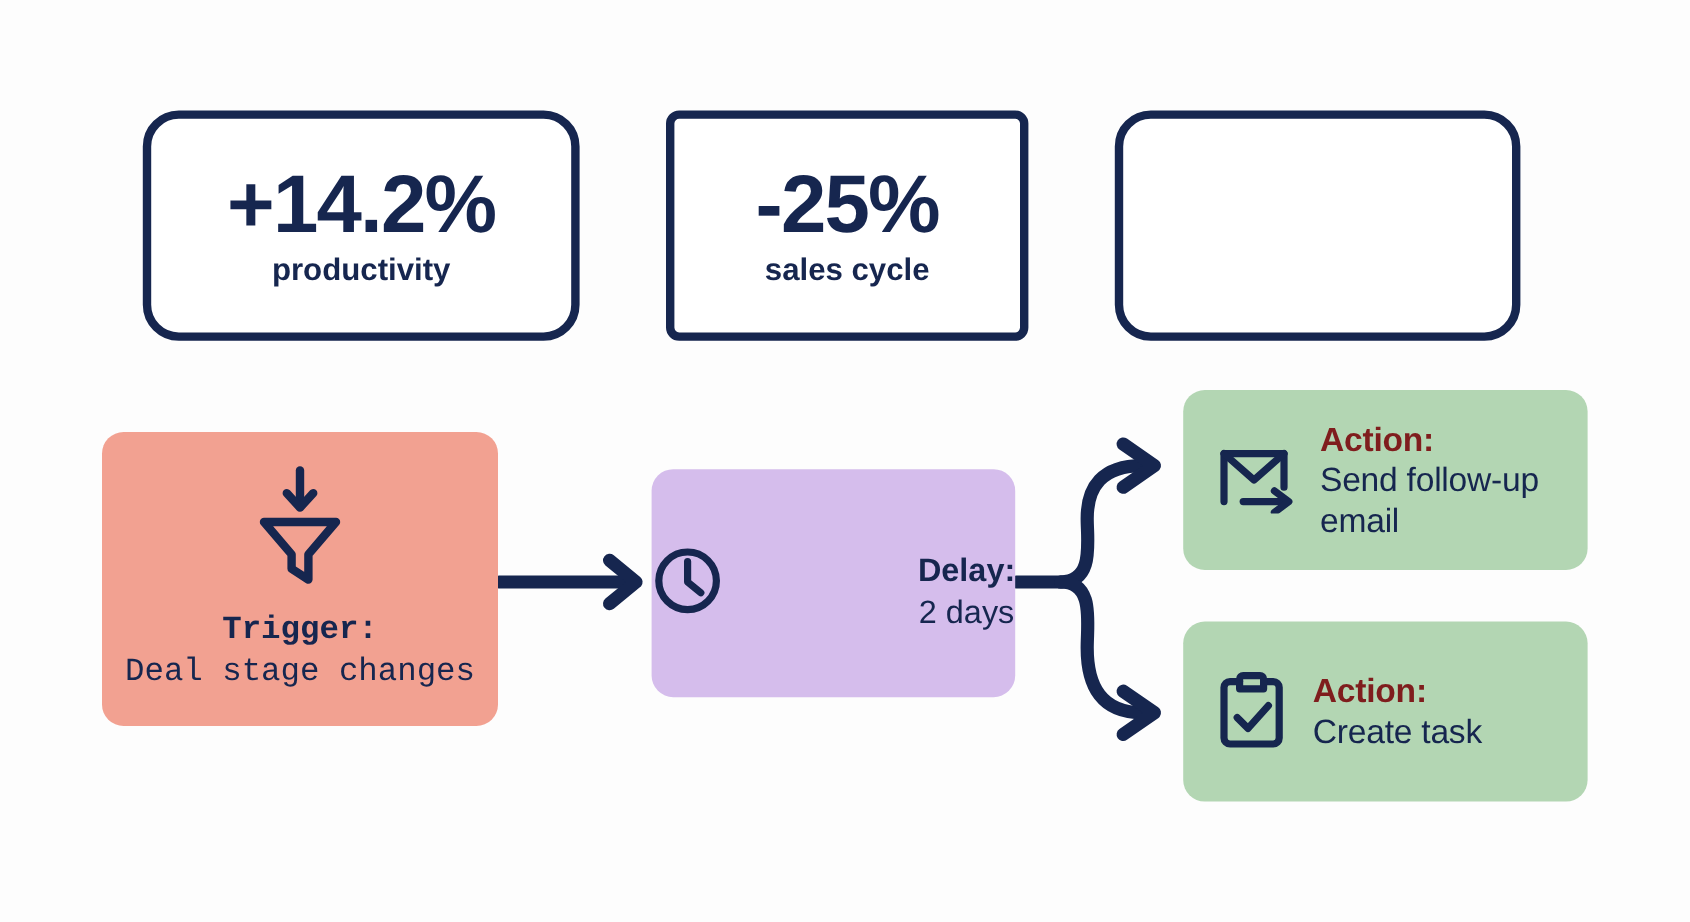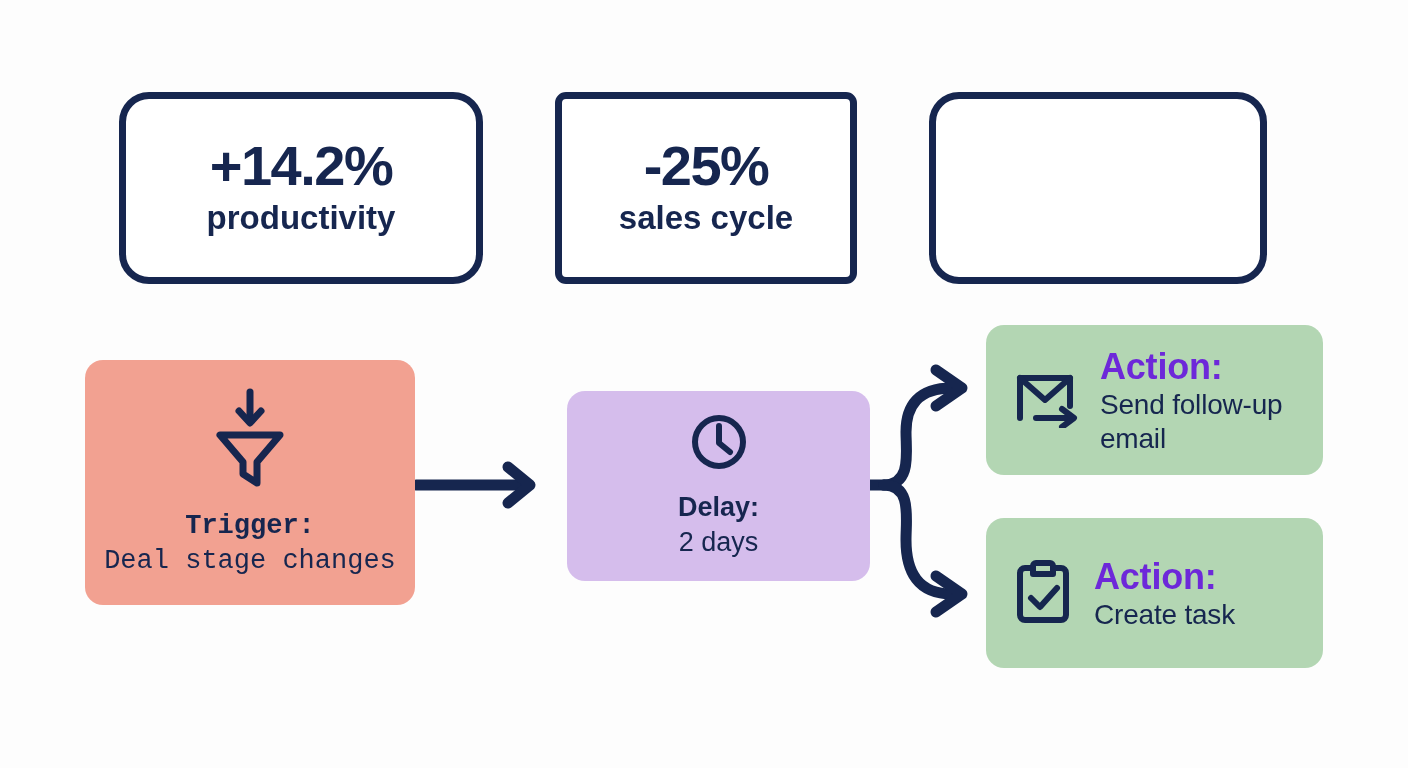--- a/index.html
+++ b/index.html
@@ -45,30 +45,30 @@
     align-items: center;
     justify-content: center;
     padding: 0 14px;
   }
 
   .stat-card.c0 { left: 119px; width: 364px; }
   .stat-card.c1 { left: 555px; width: 302px; border-radius: 11px; }
   .stat-card.c2 { left: 929px; width: 338px; }
 
   .stat-value {
-    font-size: 56px;
+    font-size: 68px;
     font-weight: 700;
     line-height: 0.98;
     letter-spacing: -1.5px;
     color: #16264f;
     white-space: nowrap;
   }
 
   .stat-label {
-    font-size: 33px;
+    font-size: 26px;
     font-weight: 700;
     line-height: 1.12;
     margin-top: 6px;
     color: #16264f;
     white-space: nowrap;
   }
 
   
   .flow { position: absolute; left: 0; top: 0; width: 1408px; height: 768px; }
 
@@ -90,24 +90,23 @@
     font-family: Liberation Mono, monospace;
   }
 
   .node-delay {
     left: 543px;
     top: 391px;
     width: 303px;
     height: 190px;
     background: #d5bdec;
     display: flex;
-    flex-direction: column;
-    align-items: center;
-    justify-content: center;
-    margin-left: 24px;
+    flex-direction: row;
+    align-items: center;
+    justify-content: space-between;
   }
 
   .node-action {
     left: 986px;
     width: 337px;
     background: #b3d6b3;
     display: flex;
     flex-direction: row;
     align-items: center;
     padding: 0 20px 0 26px;
@@ -144,23 +143,23 @@
   }
 
   .action-text {
     display: flex;
     flex-direction: column;
     align-items: flex-start;
     line-height: 1.2;
   }
 
   .action-title {
-    font-size: 36px;
-    font-weight: 700;
-    color: #6d28d9;
+    font-size: 28px;
+    font-weight: 700;
+    color: #7f1d1d;
     letter-spacing: -0.2px;
   }
 
   .action-sub {
     font-size: 28px;
     font-weight: 400;
     color: #16264f;
     letter-spacing: -0.2px;
     max-width: 215px;
   }

